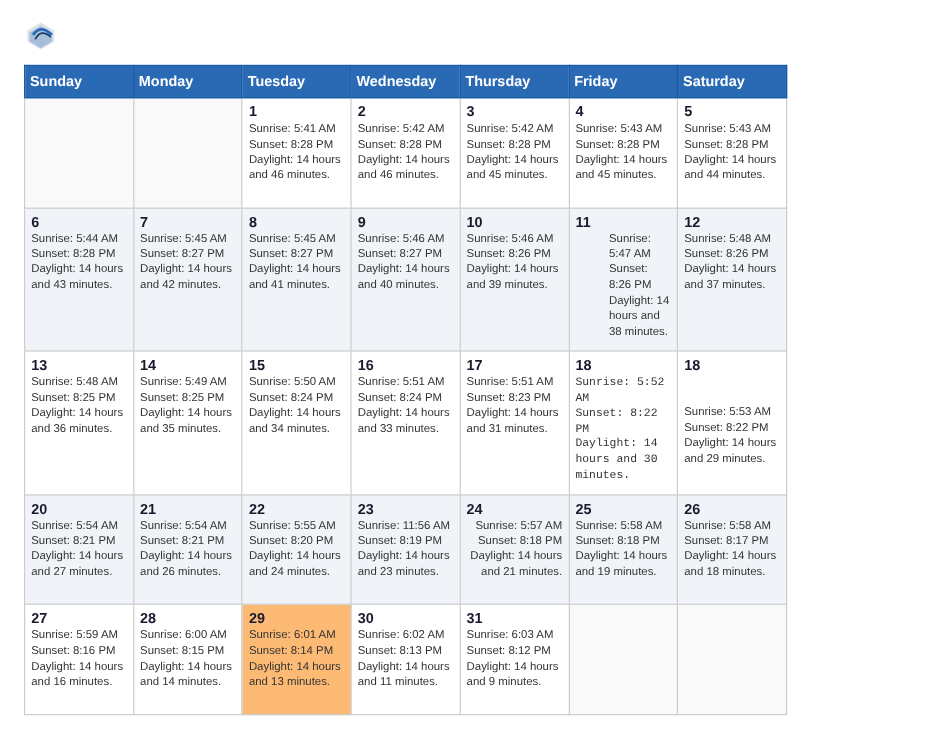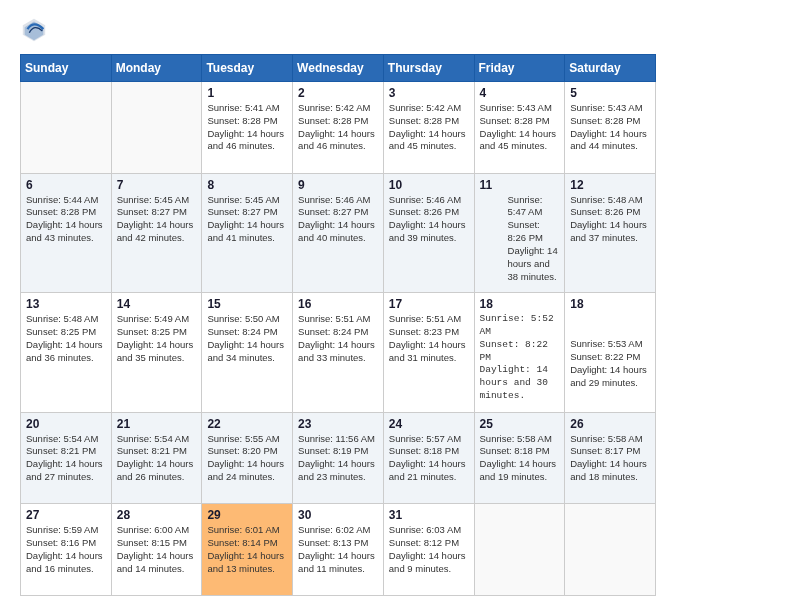--- a/index.html
+++ b/index.html
@@ -278,21 +278,21 @@
 Daylight: 14 hours and 24 minutes.</div>
           </td>
           <td style="background: rgb(240, 244, 248);">
             <div class="day-number">23</div>
             <div class="day-info" style="white-space: pre-line;">Sunrise: 11:56 AM
 Sunset: 8:19 PM
 Daylight: 14 hours and 23 minutes.</div>
           </td>
           <td style="background: rgb(240, 244, 248);">
             <div class="day-number">24</div>
-            <div class="day-info" style="white-space: pre-line;">Sunrise: 5:57 AM
+            <div class="day-info" style="white-space: pre-line; text-align: right;">Sunrise: 5:57 AM
 Sunset: 8:18 PM
 Daylight: 14 hours and 21 minutes.</div>
           </td>
           <td style="background: rgb(240, 244, 248);">
             <div class="day-number">25</div>
             <div class="day-info" style="white-space: pre-line;">Sunrise: 5:58 AM
 Sunset: 8:18 PM
 Daylight: 14 hours and 19 minutes.</div>
           </td>
           <td style="background: rgb(240, 244, 248);">

